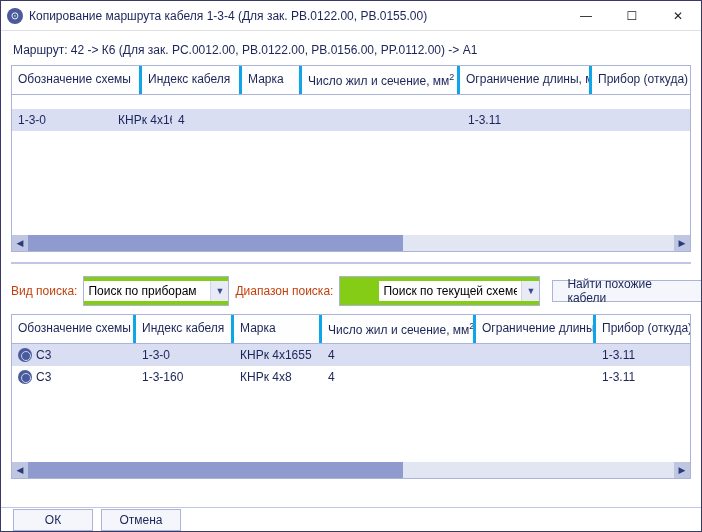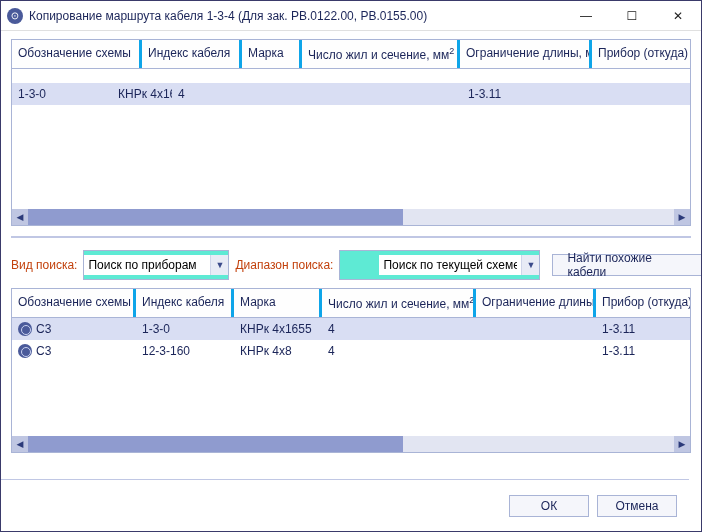--- a/index.html
+++ b/index.html
@@ -16,25 +16,25 @@
   .grid-row { display:flex; height:22px; align-items:center; }
   .grid-row.selected { background:#d9def3; }
   .grid-row .cell { padding:2px 6px; color:#1b2559; white-space:nowrap; overflow:hidden; }
   .scroll-h { height:16px; background:#e2e5f2; display:flex; align-items:center; }
   .scroll-h .arrow { width:16px; height:16px; background:#bfc6e2; display:flex; align-items:center; justify-content:center; color:#2b3a7a; font-size:9px; }
   .scroll-h .track { flex:1; height:16px; background:#e2e5f2; position:relative; }
   .scroll-h .thumb { position:absolute; left:0; top:0; height:16px; background:#8f9bcf; }
   .sep { height:4px; border-top:2px solid #c0c7e4; margin:10px 0; }
   .search-row { display:flex; align-items:center; gap:6px; margin-bottom:8px; }
   .label { color:#c2410c; white-space:nowrap; }
-  .combo { display:inline-flex; align-items:center; border:1px solid #a9b4d6; height:30px; background:#5eead4; }
+  .combo { display:inline-flex; align-items:center; border:1px solid #a9b4d6; height:30px; background:#84cc16; }
   .combo input { border:none; outline:none; padding:0 4px; height:20px; }
   .combo .drop { width:18px; height:20px; background:#e8ebf6; display:flex; align-items:center; justify-content:center; color:#3b4a8a; font-size:9px; border-left:1px solid #cfd5ea; }
   .btn { height:22px; padding:0 14px; background:#f5f6fb; border:1px solid #a9b4d6; color:#1b2559; display:inline-flex; align-items:center; justify-content:center; }
-  .footer { position:absolute; left:0; right:12px; bottom:0; height:52px; border-top:1px solid #c0c7e4; display:flex; justify-content:flex-end; align-items:center; padding:0 12px; gap:8px; background:#fff; }
+  .footer { position:absolute; left:0; right:0; bottom:0; height:24px; border-top:1px solid #c0c7e4; display:flex; justify-content:flex-start; align-items:center; padding:0 12px; gap:8px; background:#fff; }
   .footer .btn { min-width:80px; }
   .cable-icon { display:inline-block; width:14px; height:14px; border-radius:50%; background:#4a5a9a; margin-right:4px; vertical-align:-3px; position:relative; }
   .cable-icon::after { content:""; position:absolute; left:3px; top:3px; width:8px; height:8px; border-radius:50%; border:1px solid #c8d1f0; }
   .cursor-glyph { font-size:14px; color:#000; position:relative; left:-2px; }
   .plus-glyph { font-size:9px; color:#333; position:relative; left:6px; top:2px; }
   sup { font-size:9px; }
   .grid1-body { height:140px; background:#fff; padding-top:14px; }
   .grid2-body { height:118px; background:#fff; }
   .app { position:relative; width:700px; height:530px; }
 </style>
@@ -44,20 +44,21 @@
 
 <div class="titlebar">
   <span class="titlebar-icon">⊙</span>
   <span class="titlebar-text">Копирование маршрута кабеля 1-3-4 (Для зак. PB.0122.00, PB.0155.00)</span>
   <div class="win-btn">―</div>
   <div class="win-btn">☐</div>
   <div class="win-btn">✕</div>
 </div>
 
 <div class="content">
+  <div class="route-text">Маршрут: 42 -&gt; К6 (Для зак. PC.0012.00, PB.0122.00, PB.0156.00, PP.0112.00) -&gt; А1</div>
 
   <div class="grid">
     <div class="grid-header">
       <div class="col" style="width:130px">Обозначение схемы</div>
       <div class="col" style="width:100px">Индекс кабеля</div>
       <div class="col" style="width:60px">Марка</div>
       <div class="col" style="width:158px"><span>Число жил и сечение, мм</span><sup>2</sup></div>
       <div class="col" style="width:132px">Ограничение длины, м</div>
       <div class="col" style="flex:1;border-right:none">Прибор (откуда)</div>
     </div>
@@ -109,21 +110,21 @@
       <div class="grid-row selected">
         <div class="cell" style="width:124px"><span class="cable-icon"></span><span>С3</span></div>
         <div class="cell" style="width:98px">1-3-0</div>
         <div class="cell" style="width:88px">КНРк 4х1655</div>
         <div class="cell" style="width:154px">4</div>
         <div class="cell" style="width:120px"></div>
         <div class="cell" style="flex:1">1-3.11</div>
       </div>
       <div class="grid-row">
         <div class="cell" style="width:124px"><span class="cable-icon"></span><span>С3</span></div>
-        <div class="cell" style="width:98px">12-3-160</div>
+        <div class="cell" style="width:98px">1-3-160</div>
         <div class="cell" style="width:88px">КНРк 4х8</div>
         <div class="cell" style="width:154px">4</div>
         <div class="cell" style="width:120px"></div>
         <div class="cell" style="flex:1">1-3.11</div>
       </div>
     </div>
     <div class="scroll-h">
       <div class="arrow">◀</div>
       <div class="track">
             <div class="thumb" style="width:58%"></div>

